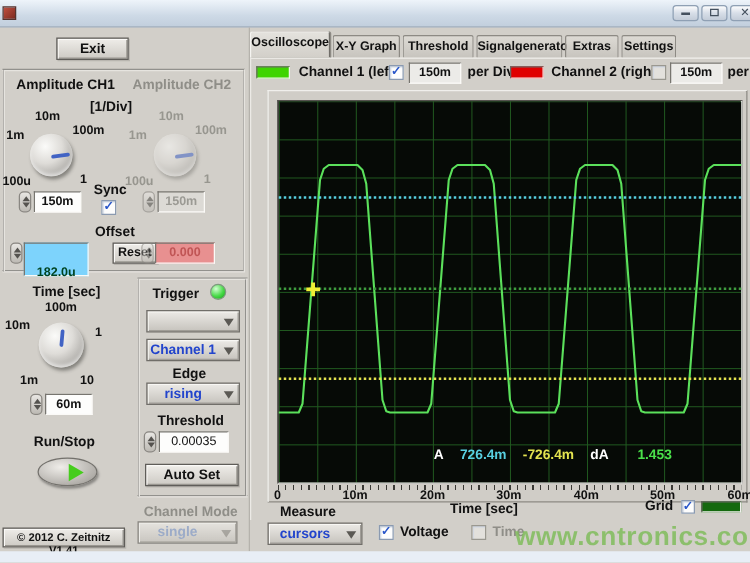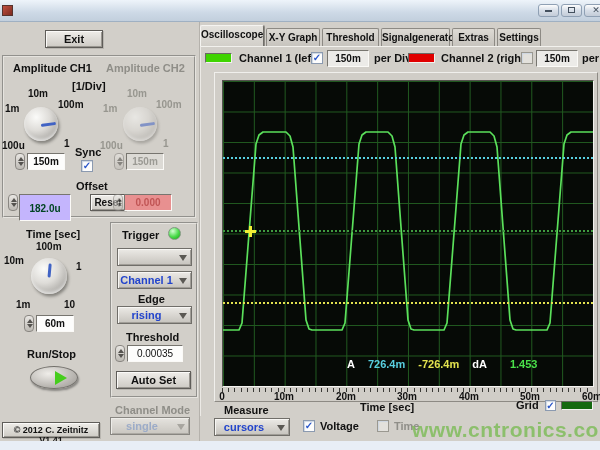--- a/index.html
+++ b/index.html
@@ -121,21 +121,21 @@
     <span class="tick-lbl dis" style="left:100px; top:118px;">100u</span>
     <span class="tick-lbl dis" style="left:163px; top:116px;">1</span>
     <div class="knob dis abs" style="left:123px; top:85px; width:34px; height:34px;">
       <div class="needle" style="transform:rotate(-8deg);"></div>
     </div>
     <span class="spin" style="left:114px; top:131px; opacity:.6;"></span>
     <div class="fld dis abs" style="left:126px; top:131px; width:38px; height:17px; padding-top:2px;">150m</div>
 
     <span class="lbl abs" style="left:76px; top:158px;">Offset</span>
     <span class="spin" style="left:8px; top:172px;"></span>
-    <div class="fld abs" style="left:19px; top:172px; width:52px; height:27px; padding-top:8px; background:#c4b5fd; color:#042;">182.0u</div>
+    <div class="fld abs" style="left:19px; top:172px; width:52px; height:27px; padding-top:18px; background:#7dd3fc; color:#042;">182.0u</div>
     <button class="btn abs" style="left:90px; top:172px; width:36px; height:17px; font-size:10px;">Reset</button>
     <span class="spin" style="left:113px; top:172px; opacity:.6;"></span>
     <div class="fld abs" style="left:124px; top:172px; width:48px; height:17px; padding-top:2px; background:#e89090; color:#c05555;">0.000</div>
 
     <span class="lbl abs" style="left:26px; top:206px;">Time [sec]</span>
     <span class="tick-lbl" style="left:36px; top:219px;">100m</span>
     <span class="tick-lbl" style="left:4px; top:233px;">10m</span>
     <span class="tick-lbl" style="left:76px; top:239px;">1</span>
     <span class="tick-lbl" style="left:16px; top:277px;">1m</span>
     <span class="tick-lbl" style="left:64px; top:277px;">10</span>

